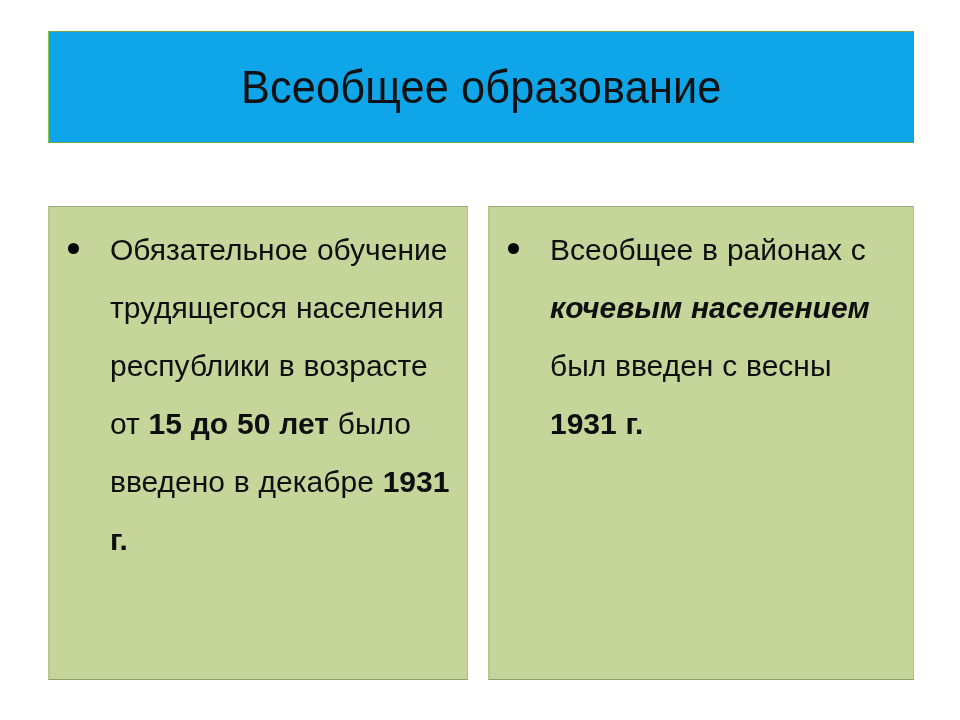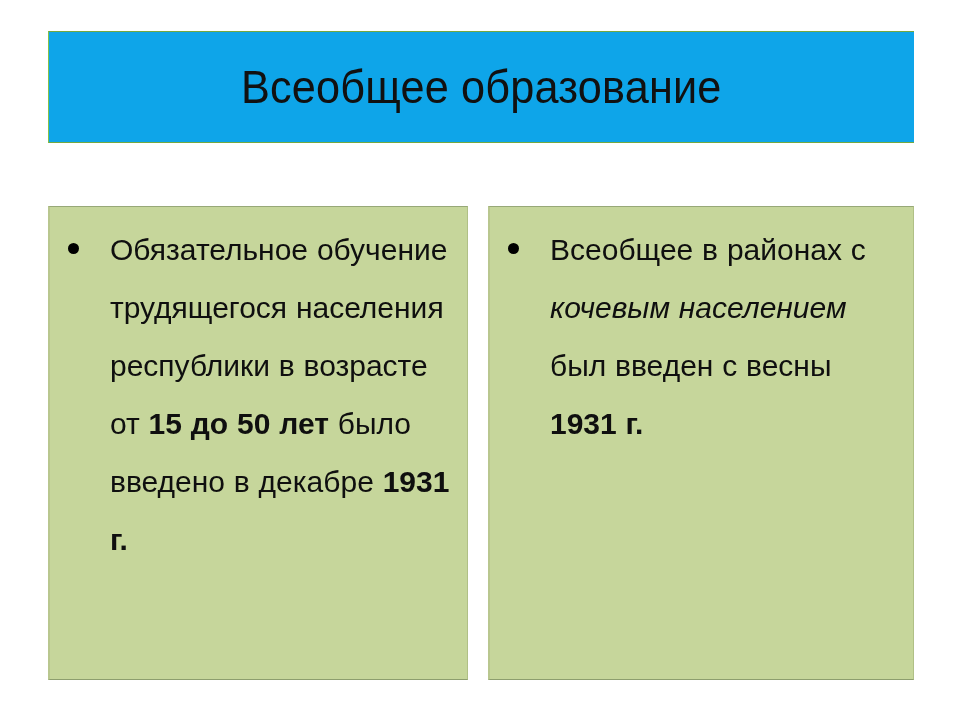--- a/index.html
+++ b/index.html
@@ -89,21 +89,21 @@
   .bullet-dot {
     position: absolute;
     left: 6px;
     top: 22px;
     width: 11px;
     height: 11px;
     border-radius: 50%;
     background: #000000;
   }
   .bullet-item .b  { font-weight: bold; }
-  .bullet-item .bi { font-weight: normal; font-style: italic; text-align: right; }
+  .bullet-item .bi { font-weight: bold; font-style: italic; text-align: right; }
 </style>
 </head>
 <body>
 
 <div class="slide">
 
   <div class="title-banner">
     <div class="title-text">Всеобщее образование</div>
   </div>
 

